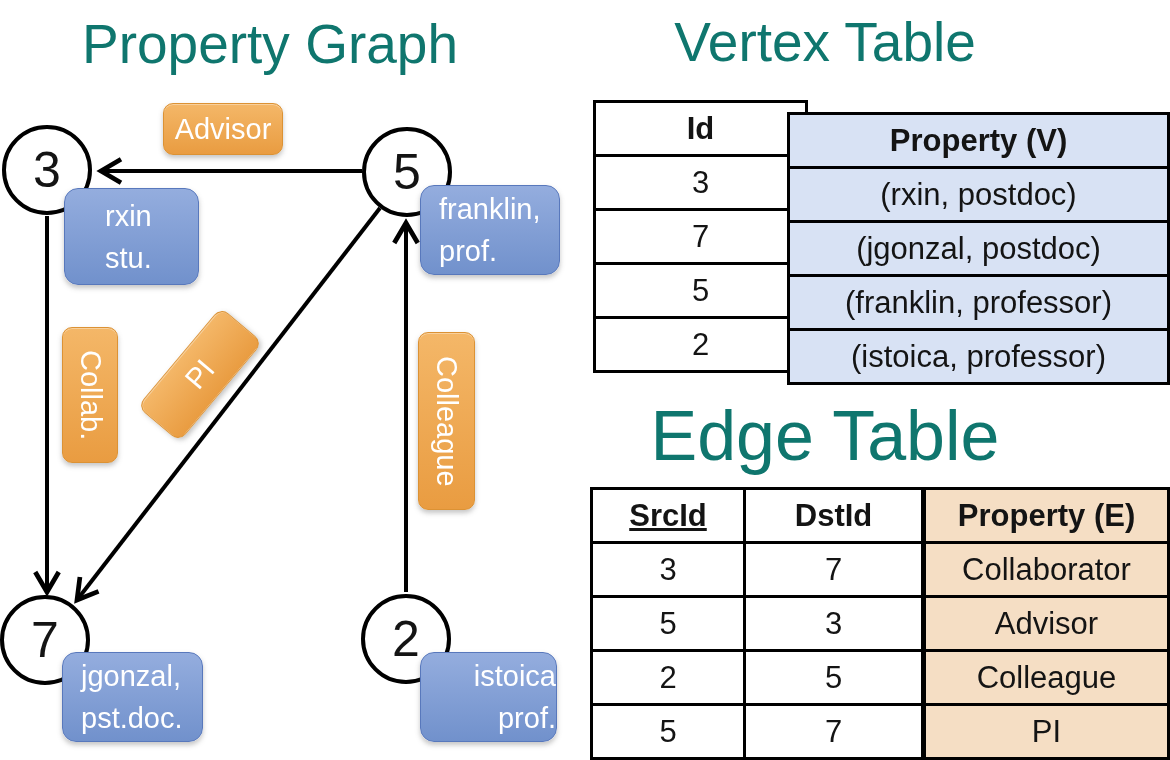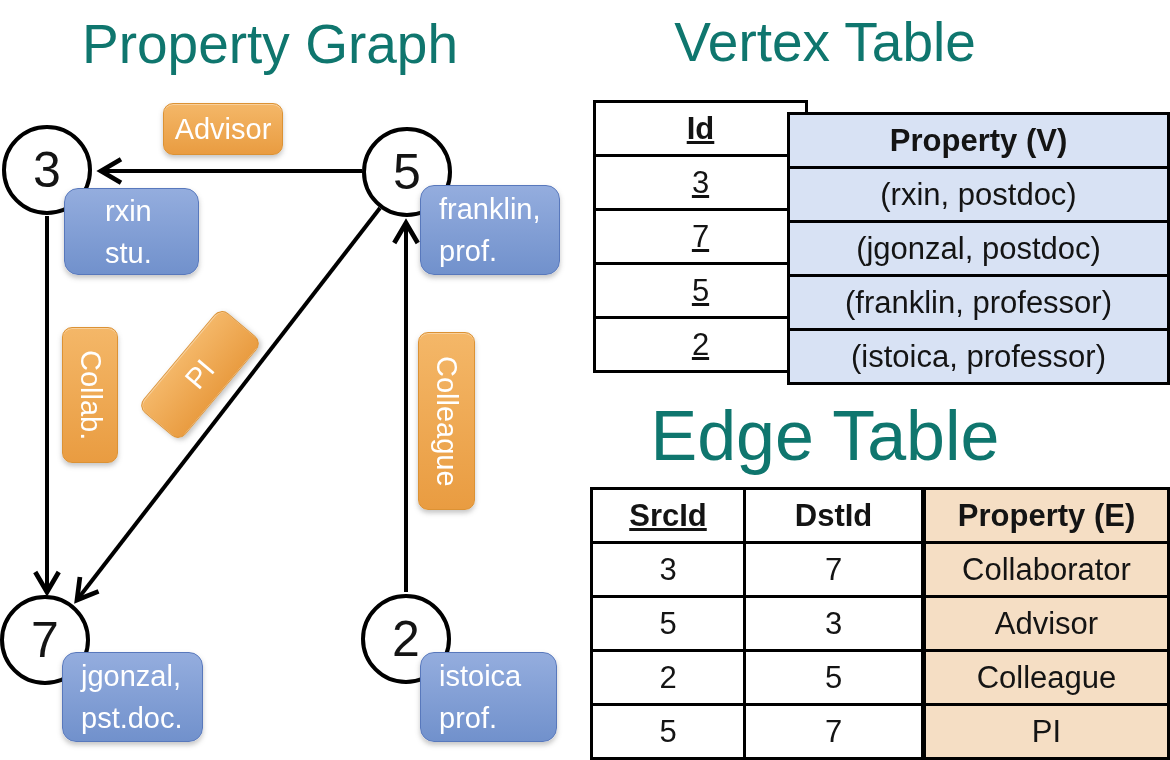--- a/index.html
+++ b/index.html
@@ -84,39 +84,39 @@
     <line x1="47" y1="216" x2="47" y2="592" stroke="#000" stroke-width="4" marker-end="url(#ah)"></line>
     <line x1="380" y1="208" x2="77" y2="600" stroke="#000" stroke-width="4" marker-end="url(#ah)"></line>
     <line x1="406" y1="592" x2="406" y2="223" stroke="#000" stroke-width="4" marker-end="url(#ah)"></line>
   </svg>
 
   <div class="node" style="left:2px;top:125px;">3</div>
   <div class="node" style="left:362px;top:127px;">5</div>
   <div class="node" style="left:0px;top:595px;">7</div>
   <div class="node" style="left:361px;top:594px;">2</div>
 
-  <div class="vbox" style="left:64px;top:188px;width:135px;height:87px;padding-left:40px;">
+  <div class="vbox" style="left:64px;top:188px;width:135px;height:97px;padding-left:40px;">
     <span>rxin</span>
     <span>stu.</span>
   </div>
   <div class="vbox" style="left:420px;top:185px;width:140px;height:90px;">
     <span>franklin,</span>
     <span>prof.</span>
   </div>
   <div class="vbox" style="left:62px;top:652px;width:141px;height:90px;">
     <span>jgonzal,</span>
     <span>pst.doc.</span>
   </div>
-  <div class="vbox" style="left:420px;top:652px;width:137px;height:90px;">
+  <div class="vbox" style="left:420px;top:652px;width:137px;height:90px;align-items:flex-end;">
     <span>istoica</span>
     <span>prof.</span>
   </div>
 
   <div class="tbl-part" style="left:593px;top:100px;">
-    <table class="dtable" style="width:215px;text-decoration:underline;">
+    <table class="dtable" style="width:215px;">
       <tbody>
           <tr>
             <td class="head">Id</td>
           </tr>
       <tr>
             <td>3</td>
           </tr>
       <tr>
             <td>7</td>
           </tr>

